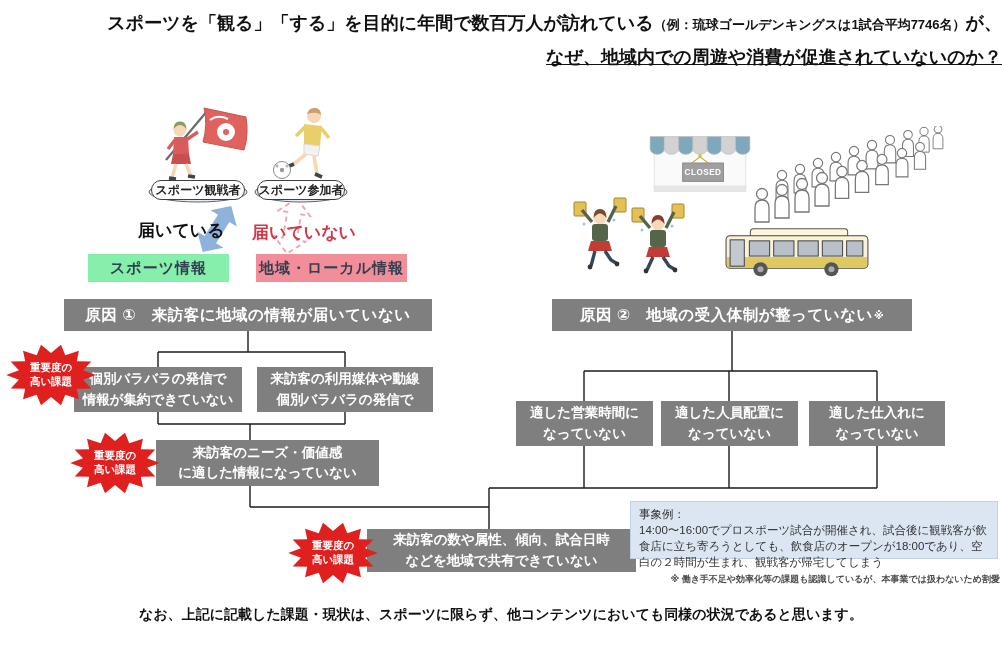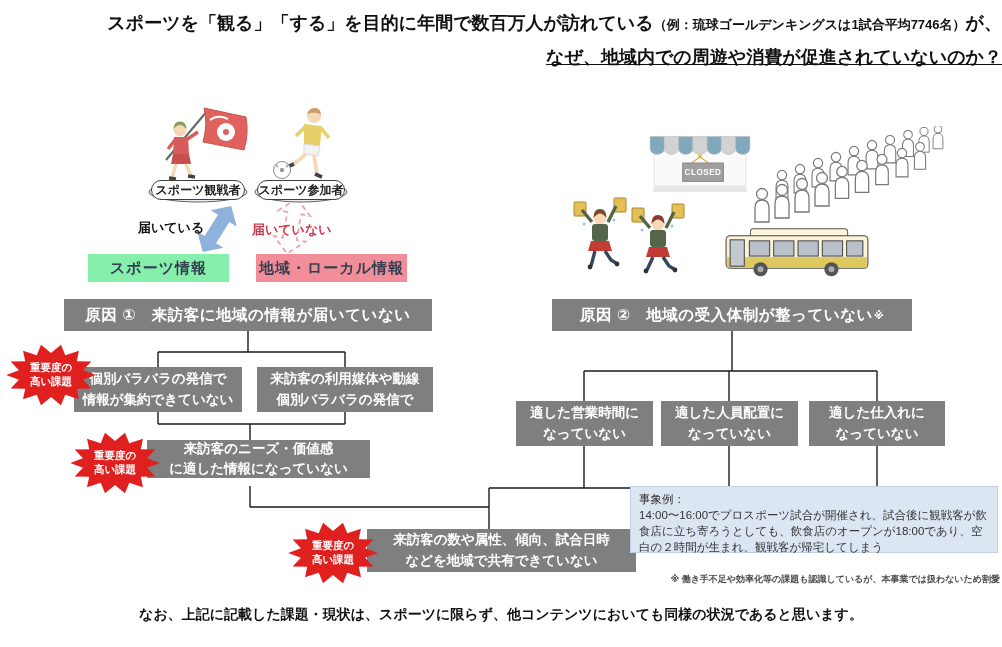--- a/index.html
+++ b/index.html
@@ -25,21 +25,21 @@
   
   .info-box {
     z-index:2; display:flex; align-items:center; justify-content:center;
     font-weight:bold; font-size:15px; color:#333f50; letter-spacing:1px;
   }
   .label-chip {
     z-index:3; background:#fdfdfd; border:1.5px solid #3f3f3f; border-radius:10px;
     display:flex; align-items:center; justify-content:center;
     font-size:12px; font-weight:bold; color:#222; box-sizing:border-box;
   }
-  .flow-word { z-index:3; font-size:13px; font-weight:bold; }
+  .flow-word { z-index:3; font-size:17px; font-weight:bold; }
   
   .burst { z-index:3; }
   .burst svg { position:absolute; inset:0; width:100%; height:100%; }
   .burst .burst-text {
     position:absolute; inset:0; display:flex; flex-direction:column;
     align-items:center; justify-content:center; color:#fff; font-weight:bold;
     font-size:10.5px; line-height:1.3; z-index:1;
   }
   .connectors { position:absolute; left:0; top:0; z-index:1; pointer-events:none; }
   .illus { z-index:2; }
@@ -240,21 +240,21 @@
   </div>
 
   <div class="abs gray-box issue" style="left:74px;top:367px;width:168px;height:45px">
     <span>個別バラバラの発信で</span>
     <span>情報が集約できていない</span>
   </div>
   <div class="abs gray-box issue" style="left:257px;top:367px;width:176px;height:45px">
     <span>来訪客の利用媒体や動線</span>
     <span>個別バラバラの発信で</span>
   </div>
-  <div class="abs gray-box issue" style="left:147px;top:440px;width:223px;height:38px">
+  <div class="abs gray-box issue" style="left:156px;top:440px;width:223px;height:46px">
     <span>来訪客のニーズ・価値感</span>
     <span>に適した情報になっていない</span>
   </div>
 
   <div class="abs gray-box issue" style="left:516px;top:401px;width:137px;height:45px">
     <span>適した営業時間に</span>
     <span>なっていない</span>
   </div>
   <div class="abs gray-box issue" style="left:661px;top:401px;width:137px;height:45px">
     <span>適した人員配置に</span>
@@ -291,21 +291,21 @@
   <div class="abs burst" style="left:286px;top:521px;width:94px;height:64px">
     <svg viewBox="0 0 100 70">
         <polygon points="99,35 85.1,40.3 94.1,49.8 78.2,50 80.6,61.6 65.6,56.6 60.9,68.2 50,59 39.1,68.2 34.4,56.6 19.4,61.6 21.8,50 5.9,49.8 14.9,40.3 1,35 14.9,29.7 5.9,20.2 21.8,20 19.4,8.4 34.4,13.4 39.1,1.8 50,11 60.9,1.8 65.6,13.4 80.6,8.4 78.2,20 94.1,20.2 85.1,29.7" fill="#e01f1f"></polygon>
       </svg>
     <div class="burst-text">
         <span>重要度の</span>
         <span>高い課題</span>
       </div>
   </div>
 
-  <div class="abs example-box" style="left:630px;top:486px;width:368px;height:67px">
+  <div class="abs example-box" style="left:630px;top:501px;width:368px;height:58px">
     <div class="ex-title">事象例：</div>
     <div>14:00〜16:00でプロスポーツ試合が開催され、試合後に観戦客が飲食店に立ち寄ろうとしても、飲食店のオープンが18:00であり、空白の２時間が生まれ、観戦客が帰宅してしまう</div>
   </div>
   <div class="abs footnote" style="left:628px;top:573px;width:372px">※ 働き手不足や効率化等の課題も認識しているが、本事業では扱わないため割愛</div>
 
   <div class="abs bottom-note">なお、上記に記載した課題・現状は、スポーツに限らず、他コンテンツにおいても同様の状況であると思います。</div>
 
 </div>
 
 </body></html>

